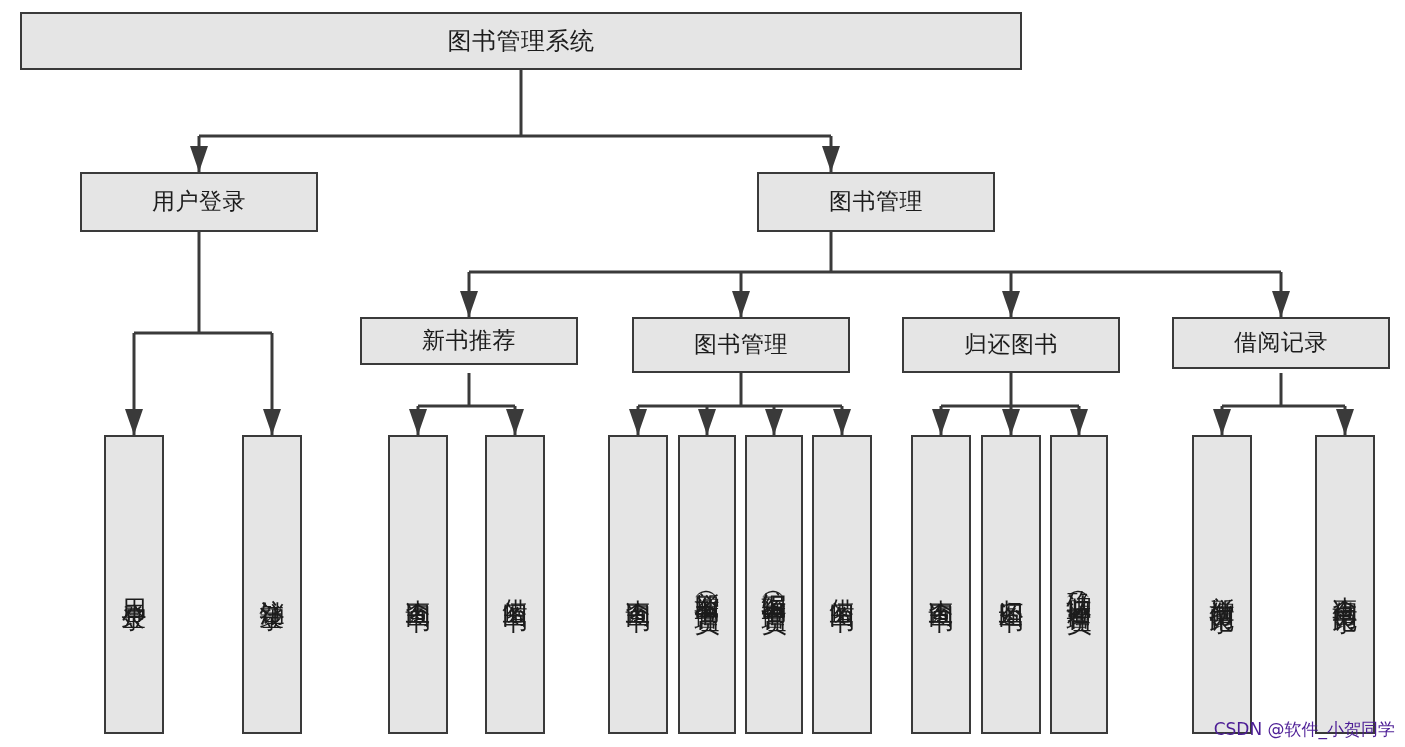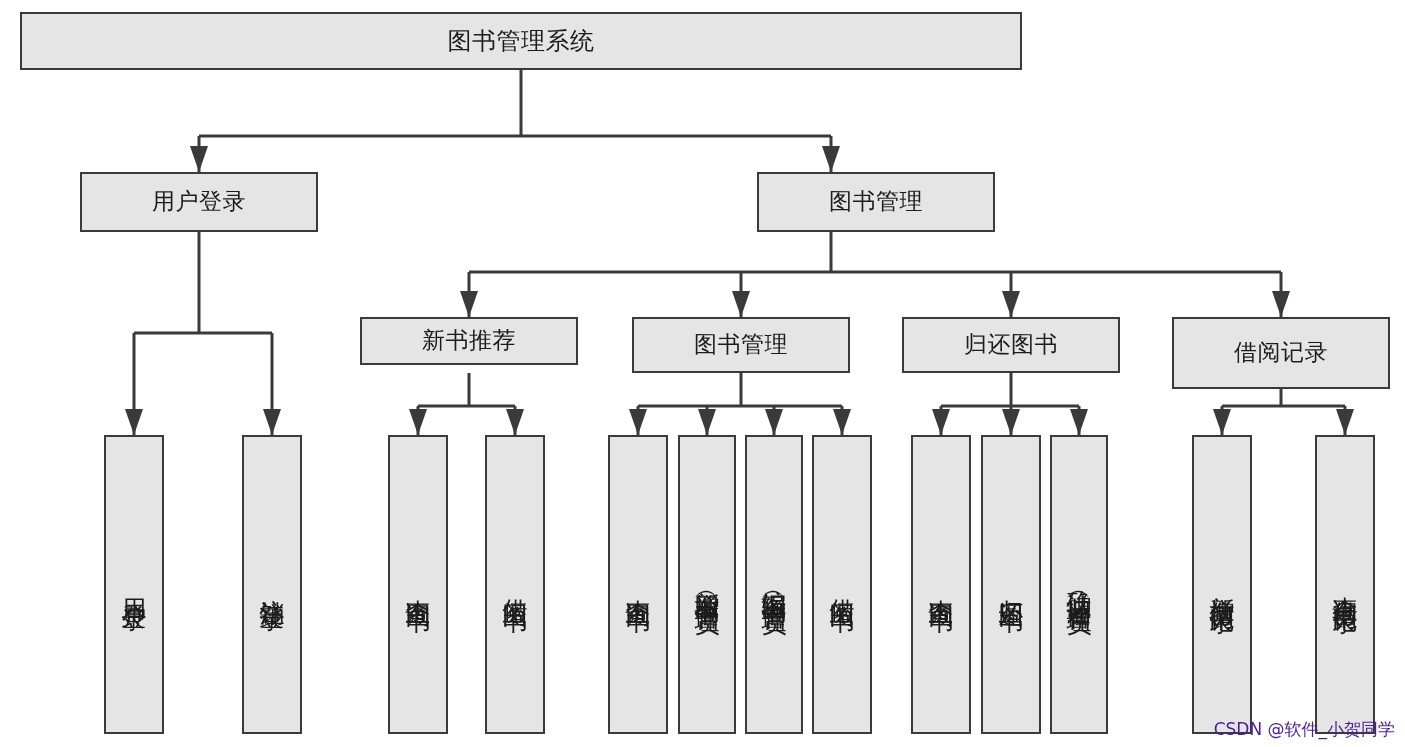--- a/index.html
+++ b/index.html
@@ -149,21 +149,21 @@
       </div>
       <div class="node-box horizontal" style="left: 360px; top: 317px; width: 218px; height: 48px;">
         <span class="node-label">新书推荐</span>
       </div>
       <div class="node-box horizontal" style="left: 632px; top: 317px; width: 218px; height: 56px;">
         <span class="node-label">图书管理</span>
       </div>
       <div class="node-box horizontal" style="left: 902px; top: 317px; width: 218px; height: 56px;">
         <span class="node-label">归还图书</span>
       </div>
-      <div class="node-box horizontal" style="left: 1172px; top: 317px; width: 218px; height: 72px; align-items: center;">
+      <div class="node-box horizontal" style="left: 1172px; top: 317px; width: 218px; height: 52px; align-items: center;">
         <span class="node-label">借阅记录</span>
       </div>
       <div class="node-box vertical" style="left: 104px; top: 435px; width: 60px; height: 299px;">
         <span class="node-label">用户登录</span>
       </div>
       <div class="node-box vertical" style="left: 242px; top: 435px; width: 60px; height: 299px;">
         <span class="node-label">注销登录</span>
       </div>
       <div class="node-box vertical" style="left: 388px; top: 435px; width: 60px; height: 299px;">
         <span class="node-label">查询图书</span>

